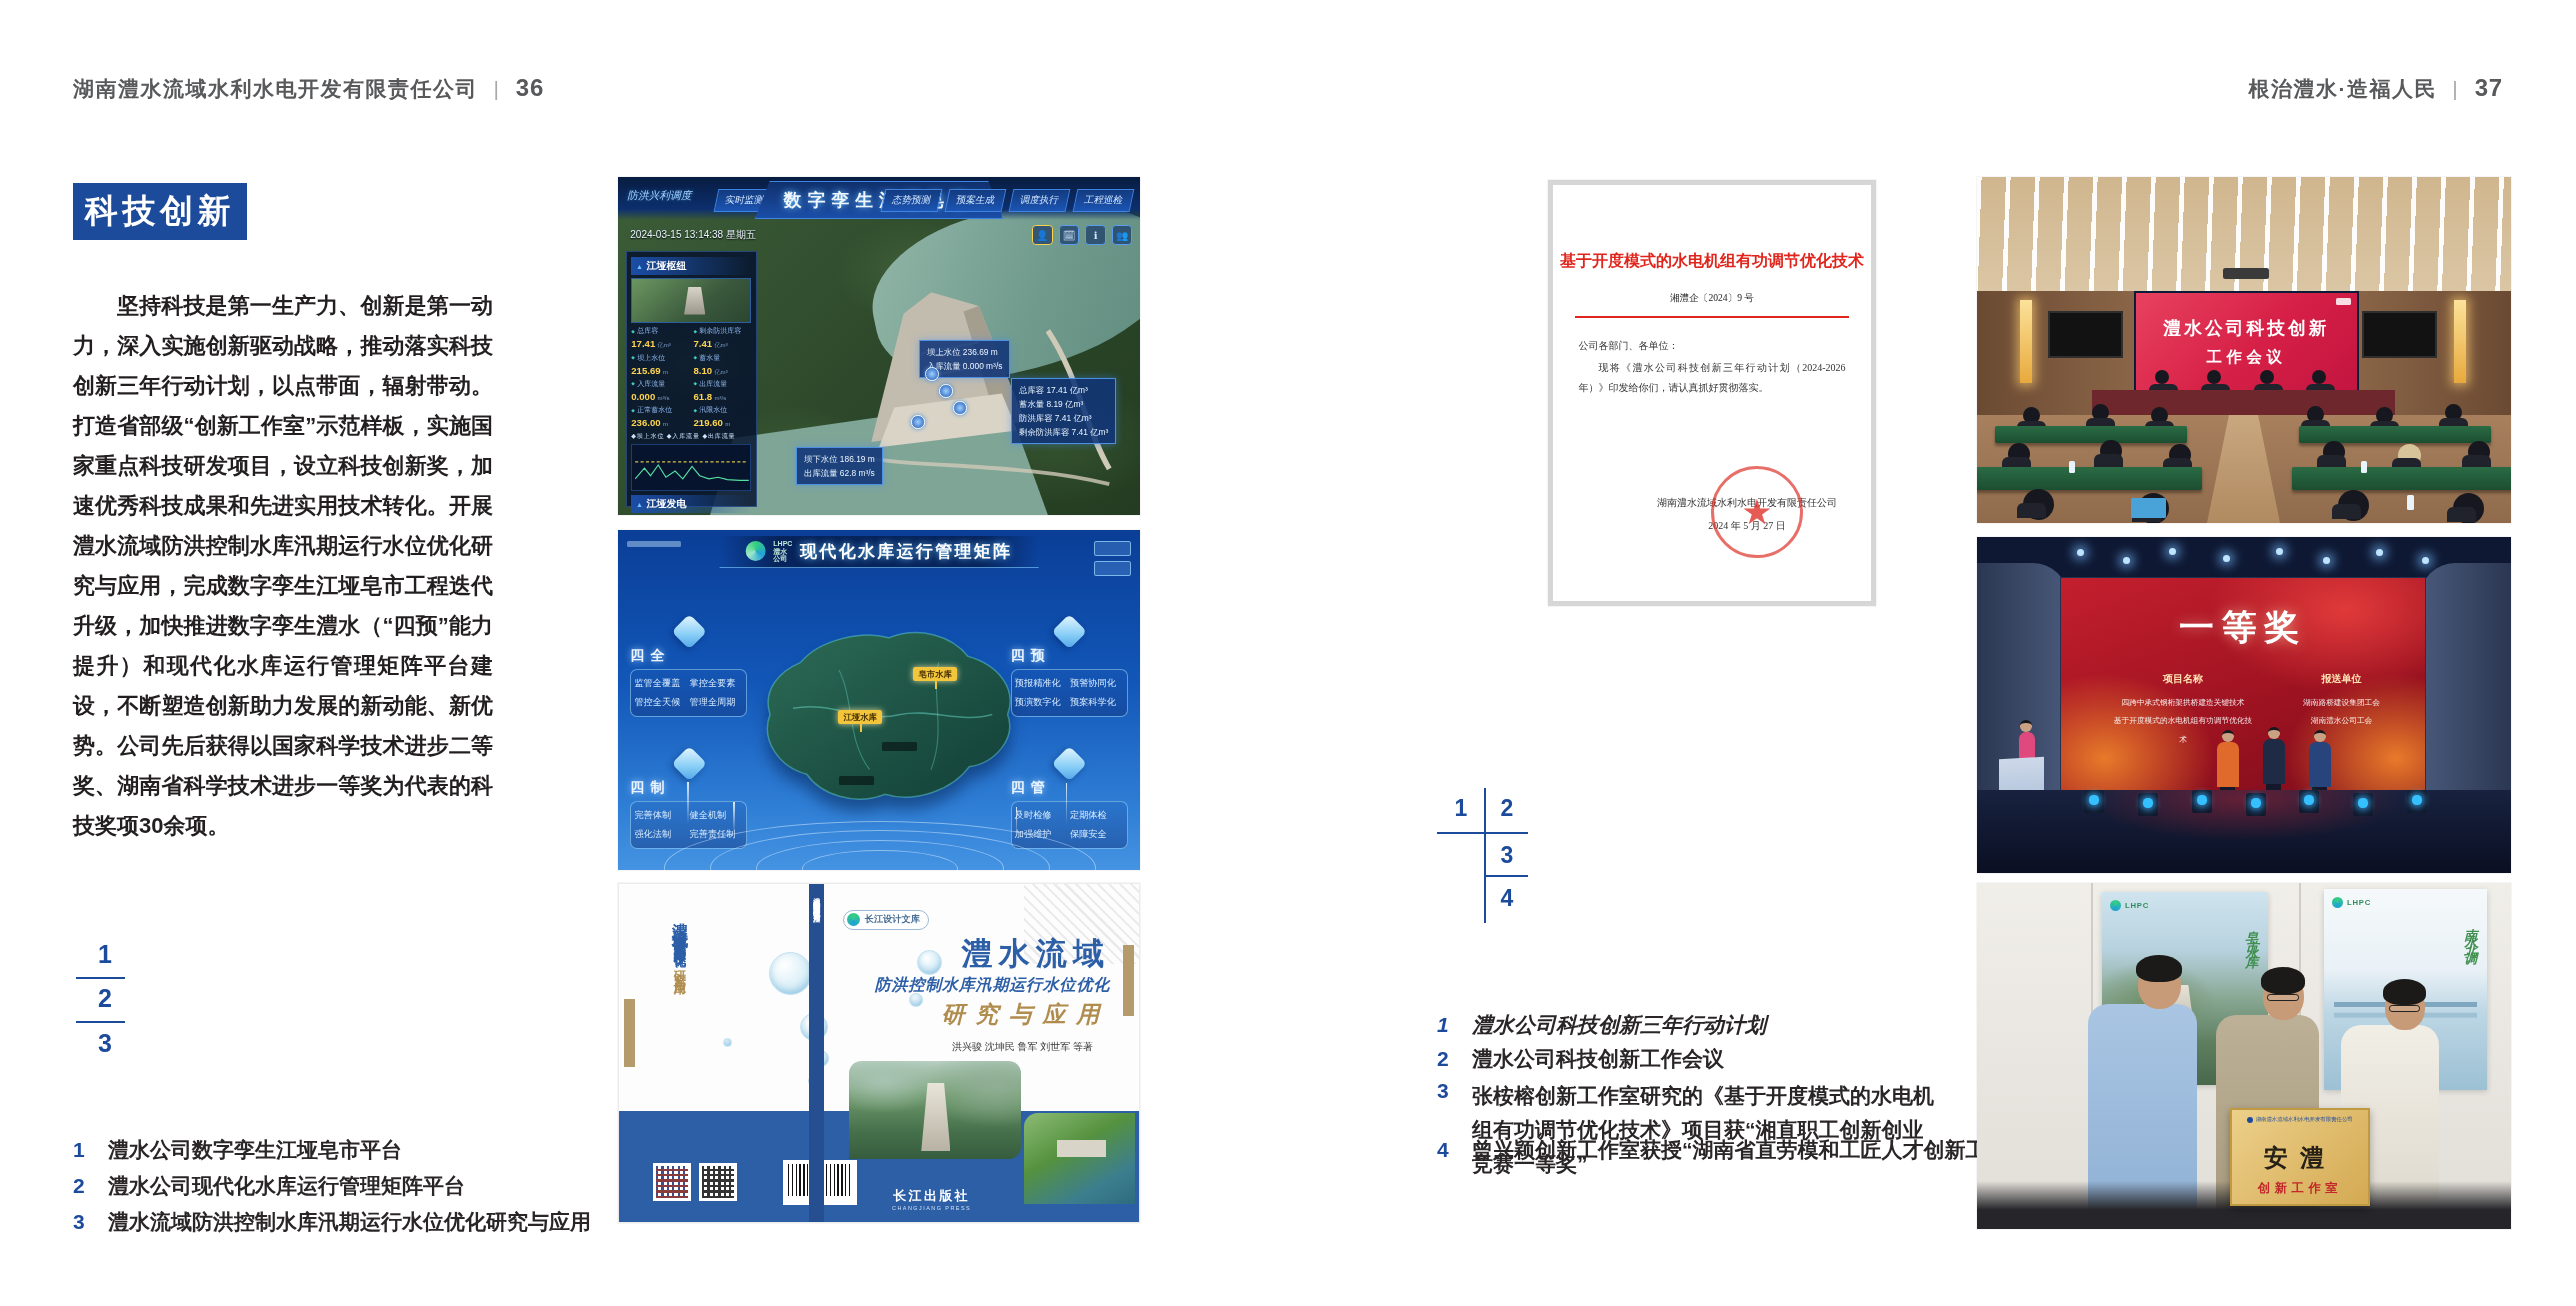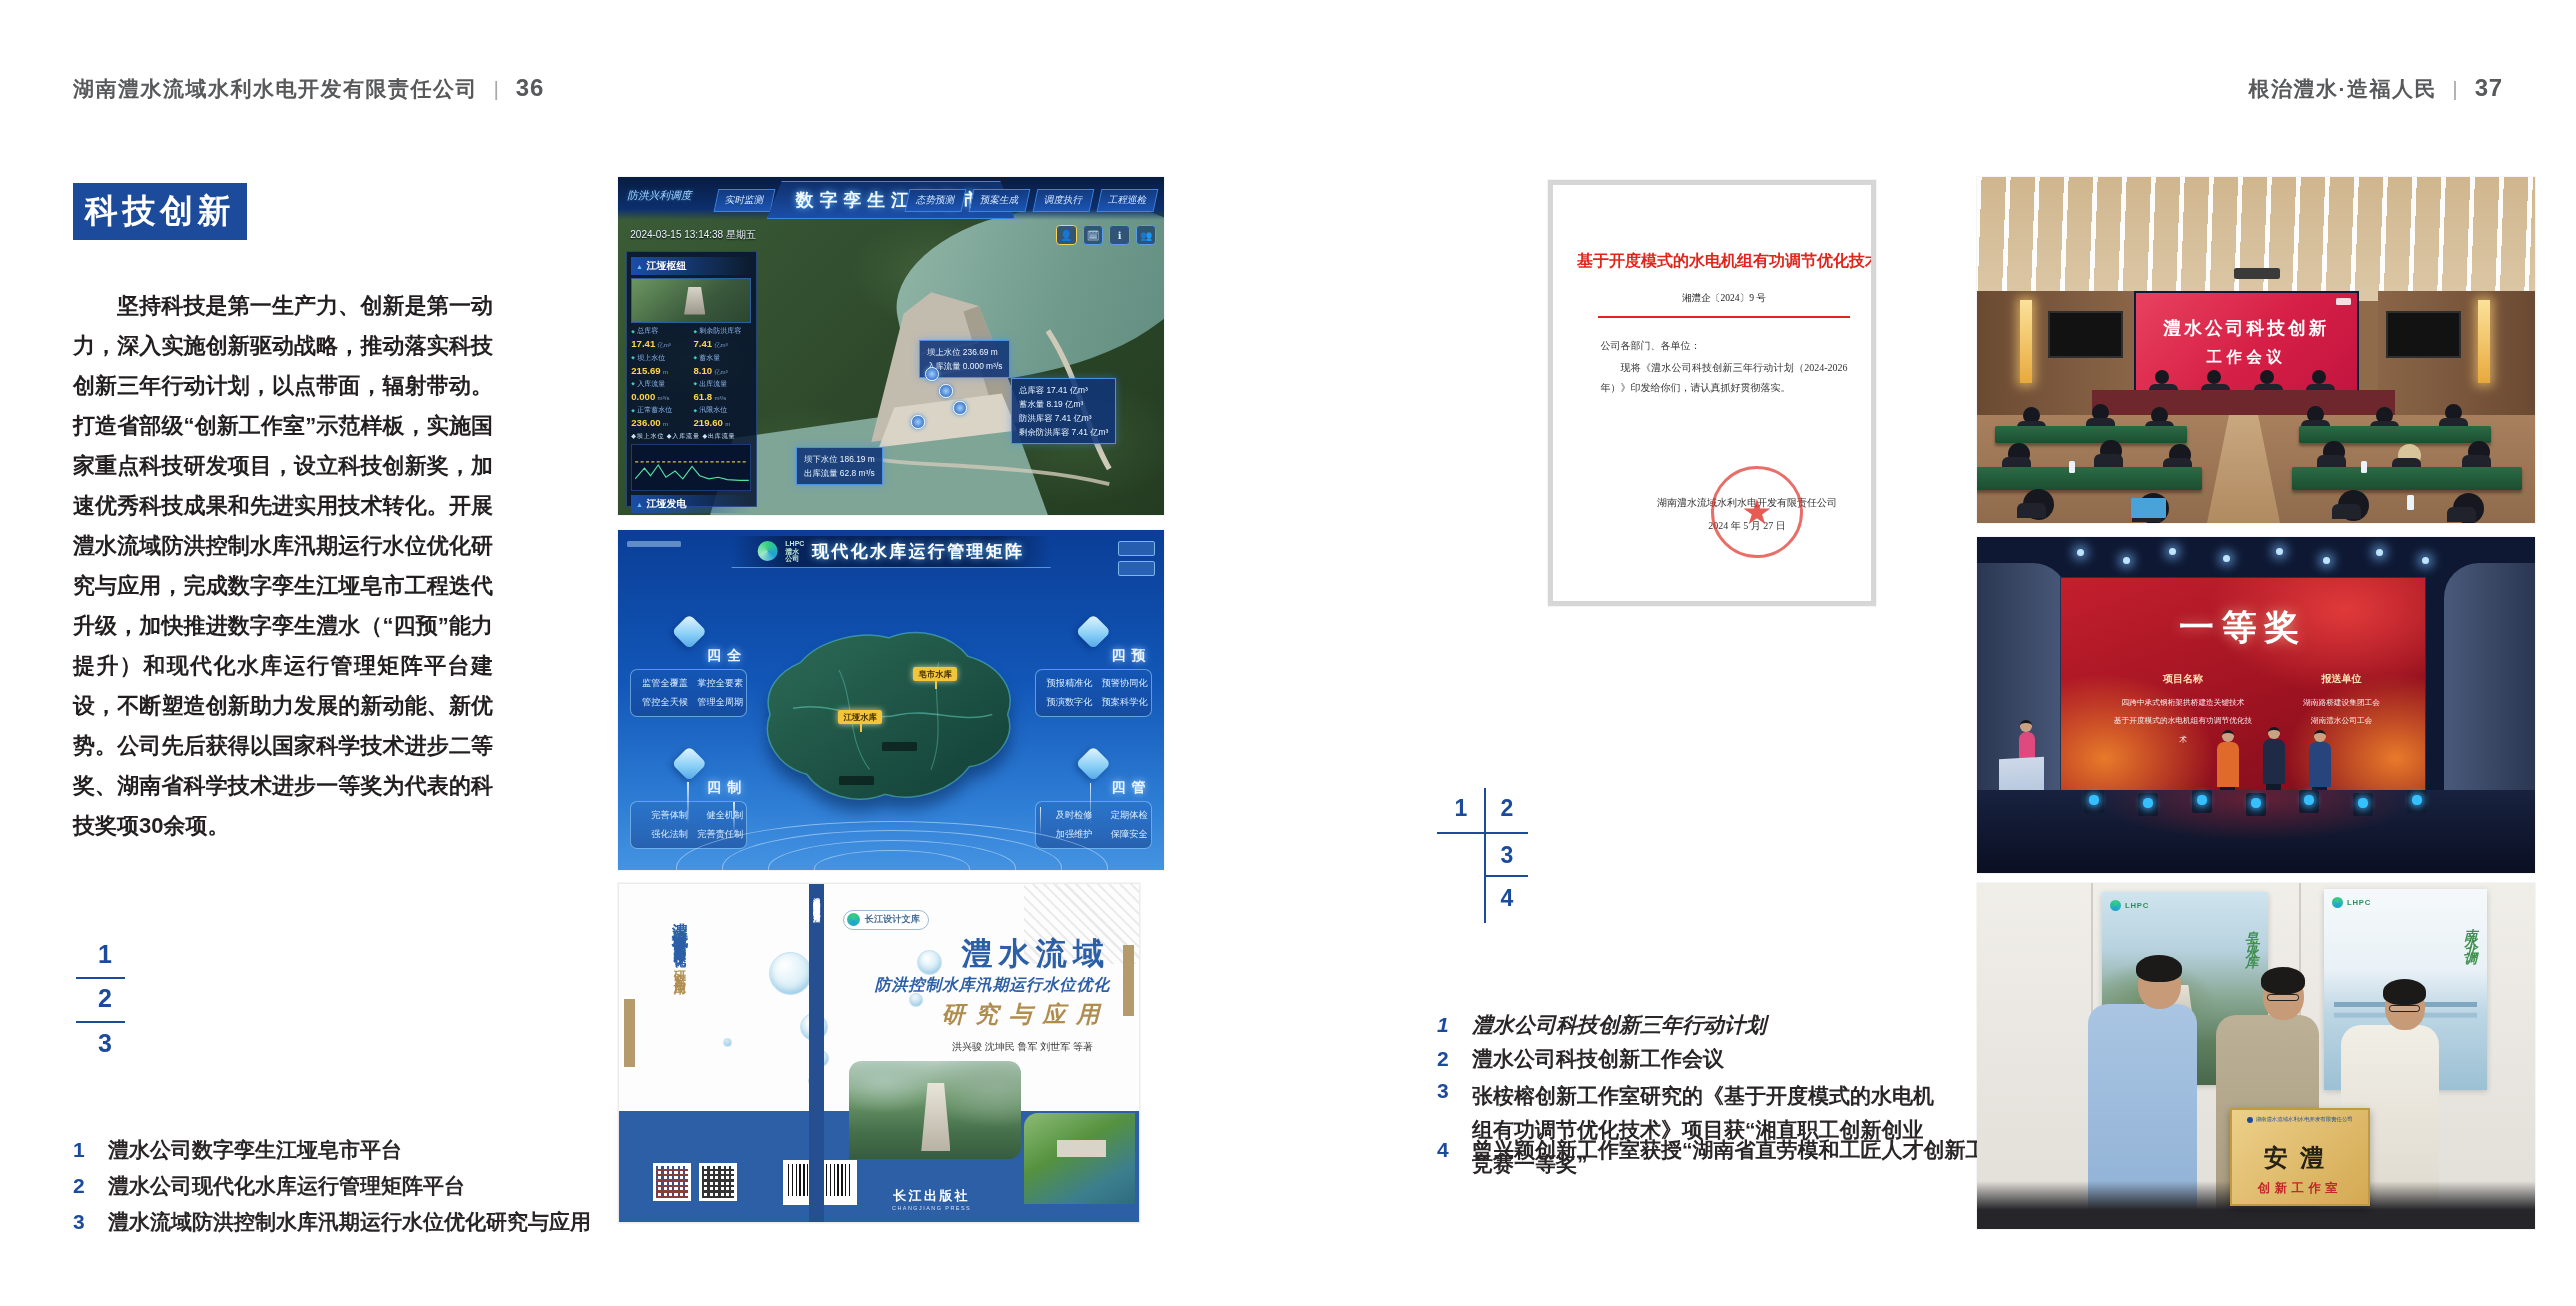--- a/index.html
+++ b/index.html
@@ -14,21 +14,21 @@
          display:flex;align-items:center;justify-content:center;font-size:33px;font-weight:bold;letter-spacing:4.6px;}
   .para{position:absolute;left:73px;top:286px;width:420px;font-size:22px;line-height:40px;
         text-align:justify;font-weight:600;color:#231f20;text-indent:2em;}
   .mk-num{position:absolute;width:28px;text-align:center;color:#1d4b9c;font-weight:bold;font-size:25px;}
   .mk-line{position:absolute;background:#1d4b9c;height:1.5px;}
   .caption{position:absolute;font-size:21px;font-weight:bold;color:#2a2627;white-space:nowrap;}
   .caption .n{color:#1d4b9c;display:inline-block;width:35px;}
   .caption.wrap{white-space:normal;}
   .caption.wrap .t{display:inline-block;vertical-align:top;width:462px;line-height:34px;}
   
-  .fig{position:absolute;overflow:hidden;box-shadow:0 0 0 0.8px rgba(0,0,0,.05);padding-left:24px;}
+  .fig{position:absolute;overflow:hidden;box-shadow:0 0 0 0.8px rgba(0,0,0,.05);}
   
   .fig-twin{left:618px;top:177px;width:522px;height:338px;
     background:
       radial-gradient(92px 54px at 14% 55%,#47663f,transparent 70%),
       radial-gradient(115px 69px at 34% 82%,#3a5a35,transparent 70%),
       radial-gradient(123px 77px at 58% 28%,#41603a,transparent 70%),
       radial-gradient(146px 92px at 84% 78%,#35532f,transparent 70%),
       linear-gradient(135deg,#3d5e39,#2c4729 55%,#243d22);}
   .ft-water{position:absolute;right:-38px;top:31px;width:307px;height:161px;transform:rotate(-12deg);
     background:linear-gradient(120deg,#93b7a9,#6f9a8c 55%,#5e8a7d);border-radius:45% 55% 60% 40%/50% 50% 55% 45%;}
@@ -81,21 +81,21 @@
     font-style:italic;letter-spacing:10.7px;font-family:"Liberation Serif","DejaVu Serif",serif;
     text-shadow:0 1.5px 6.1px rgba(10,40,100,.8);}
   .fm-pill{position:absolute;width:35px;height:13px;border:0.8px solid rgba(160,220,255,.7);border-radius:2.3px;
     background:rgba(140,200,255,.22);}
   .fm-ts{position:absolute;left:9.2px;top:10.7px;width:54px;height:6.1px;background:rgba(200,230,255,.45);border-radius:1.5px;}
   .fm-map{position:absolute;left:129px;top:86px;width:279px;height:197px;filter:drop-shadow(0 12.3px 7.7px rgba(0,20,60,.45));}
   .fm-tag{position:absolute;background:#f3c53b;color:#4a3305;font-size:8.4px;font-weight:bold;padding:1.5px 5.4px;
     border-radius:2.3px;box-shadow:0 0 6.1px rgba(255,240,180,.8);white-space:nowrap;}
   .fm-tag::after{content:"";position:absolute;left:50%;bottom:-7.7px;width:1.5px;height:7.7px;background:#f3c53b;}
   .fm-minitag{position:absolute;width:35px;height:9.2px;background:rgba(8,26,22,.72);border-radius:1.5px;}
-  .fm-mod{position:absolute;width:117px;text-align:right;color:#eaf4ff;}
+  .fm-mod{position:absolute;width:117px;text-align:left;color:#eaf4ff;}
   .fm-ico{width:24.6px;height:24.6px;margin:0 auto 3.1px;transform:rotate(45deg);border-radius:5.4px;
     background:linear-gradient(135deg,#eaf8ff,#86cdf6 60%,#4fa3e8);box-shadow:0 3.1px 6.1px rgba(0,30,90,.4);}
   .fm-mtitle{font-size:14px;font-weight:bold;letter-spacing:6.1px;margin:3.1px 0 4.6px;text-shadow:0 0 7.7px #9fd0ff;}
   .fm-box{border:0.8px solid rgba(160,220,255,.55);border-radius:7px;padding:7px 3.1px;
     background:linear-gradient(rgba(30,90,180,.25),rgba(18,55,130,.5));
     display:grid;grid-template-columns:1fr 1fr;gap:6.1px 1.5px;font-size:9.2px;color:#d8ecff;}
   .fm-ripple{position:absolute;left:50%;border:0.8px solid rgba(220,240,255,.5);border-radius:50%;}
   .fm-pillar{position:absolute;width:1.5px;background:linear-gradient(rgba(255,255,255,.85),rgba(255,255,255,0));}
   
   .fig-book{left:618px;top:883px;width:522px;height:340px;background:#fdfdfd;border:0.8px solid #ececec;box-sizing:border-box;}

